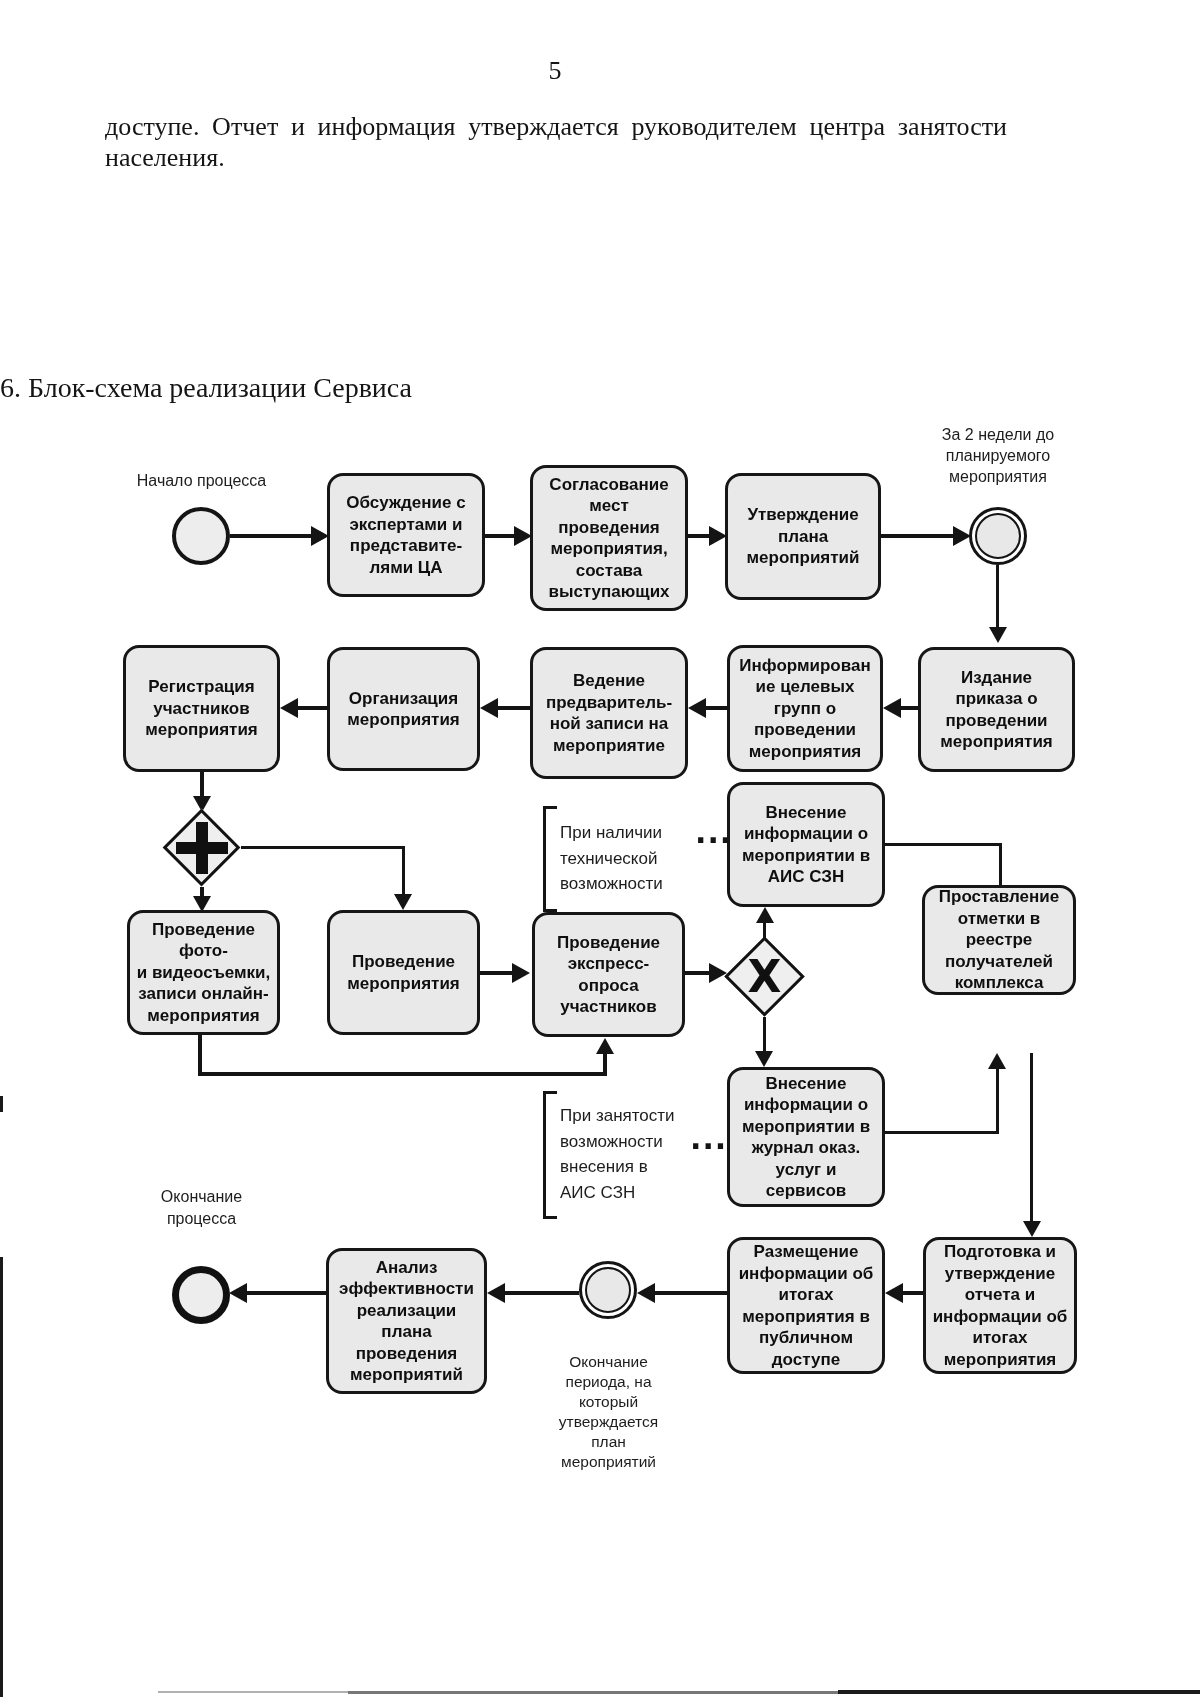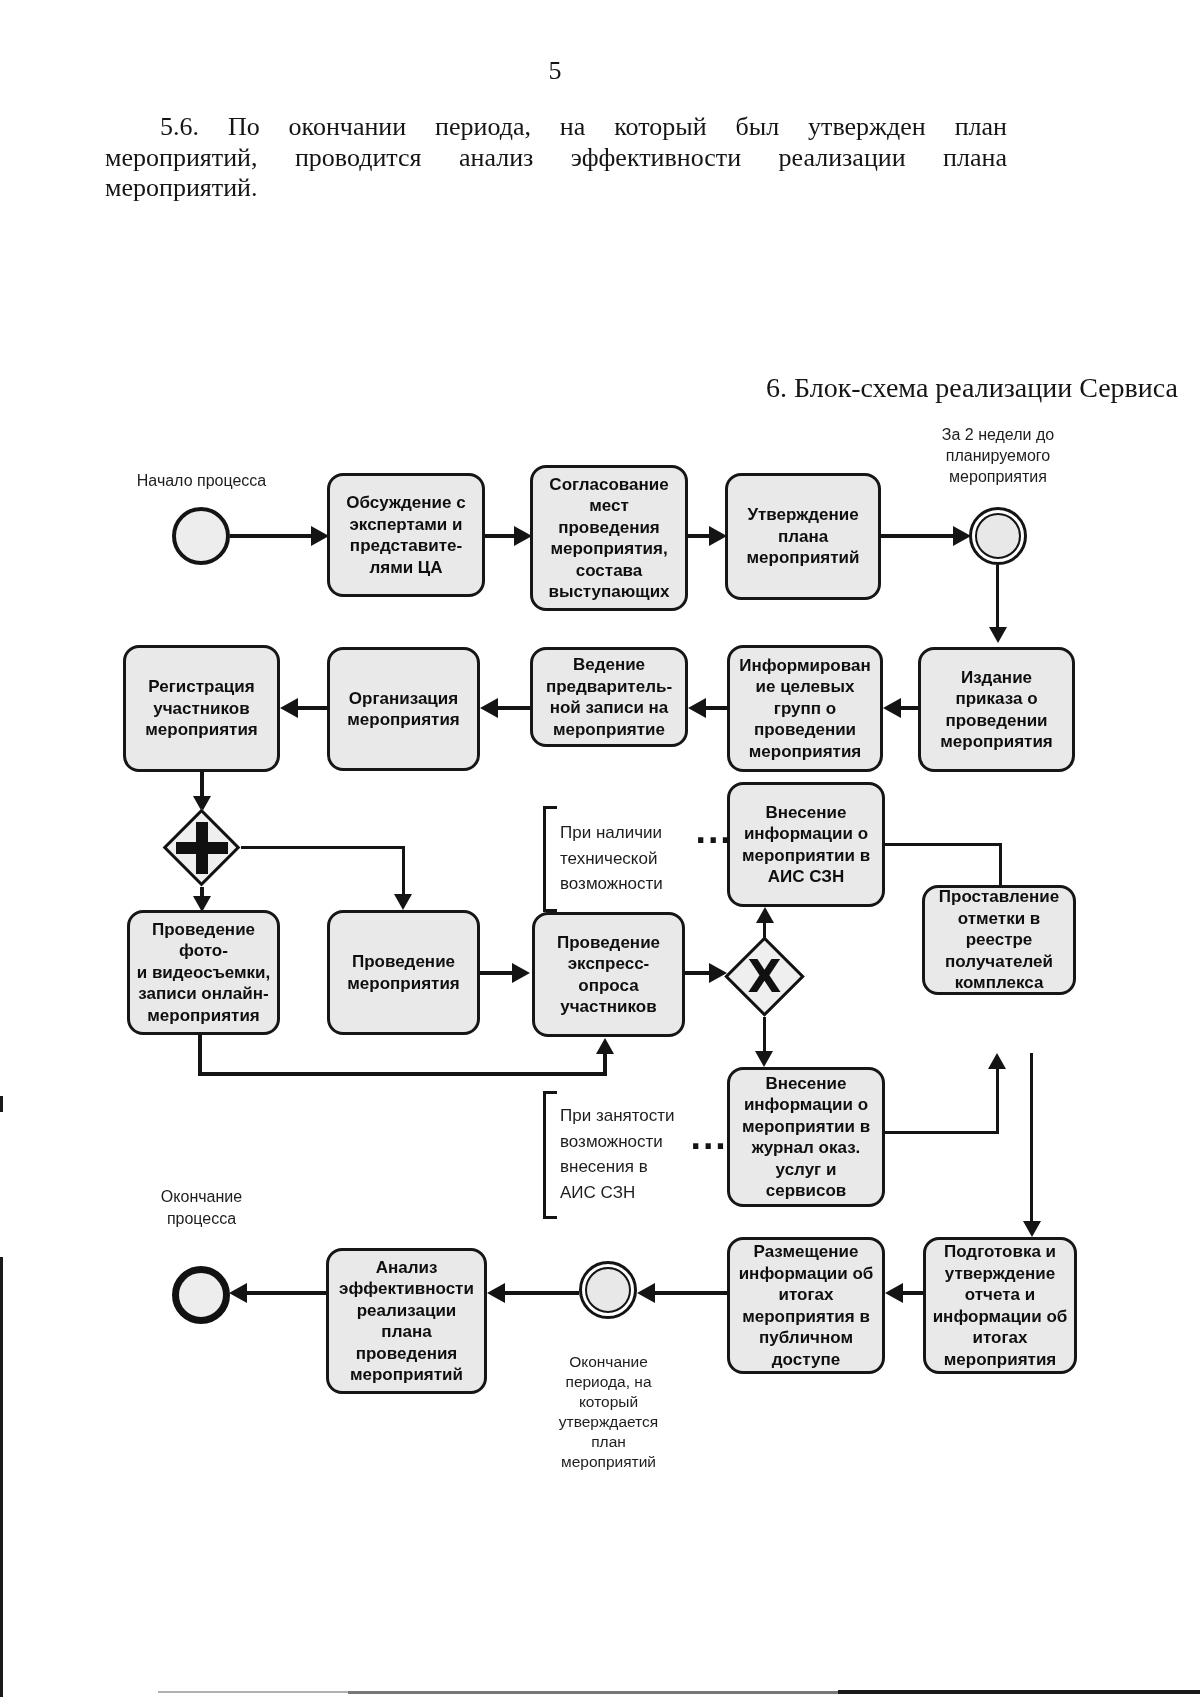--- a/index.html
+++ b/index.html
@@ -9,21 +9,21 @@
     font-family:"Liberation Serif", serif; color:#151515;
   }
   
   .pageno { position:absolute; top:56px; left:0; width:1110px; text-align:center;
             font:26px/30px "Liberation Serif", serif; }
   .bodytext { position:absolute; top:112px; left:105px; width:902px;
               font:26px/30.5px "Liberation Serif", serif; text-align:justify; }
   .bodytext p { text-indent:55px; white-space:normal; }
   .bodytext p.noindent { text-indent:0; }
   .bodytext p.spread { word-spacing:18px; }
-  .heading { position:absolute; top:372px; left:0; width:1178px; text-align:right;
+  .heading { position:absolute; top:372px; left:0; width:1178px; text-align:left;
              font:28px/32px "Liberation Serif", serif; }
   
   .box { position:absolute; background:#e9e9e9; border:3px solid #161616; border-radius:16px;
          display:flex; align-items:center; justify-content:center; text-align:center;
          font:700 17px/21.5px "Liberation Sans", sans-serif; color:#0f0f0f;
          white-space:pre-line; overflow:hidden; }
   .lbl { position:absolute; font:400 16px/21px "Liberation Sans", sans-serif; color:#1d1d1d;
          text-align:center; white-space:pre-line; }
   .ann { position:absolute; font:400 17px/25.5px "Liberation Sans", sans-serif; color:#1d1d1d;
          text-align:left; white-space:pre-line; }
@@ -49,21 +49,21 @@
   .plusbar { position:absolute; background:#101010; }
   
   .artifact { position:absolute; background:#1a1a1a; }
 </style>
 </head>
 <body>
 
 <div class="pageno">5</div>
 
 <div class="bodytext">
-  <p class="spread">5.6. По окончании периода, на который был утвержден план мероприятий, проводится анализ эффективности реализации плана мероприятий.</p>
+  <p class="noindent">доступе. Отчет и информация утверждается руководителем центра занятости населения.</p>
 </div>
 
 <div class="heading">6. Блок-схема реализации Сервиса</div>
 
 <div class="lbl" style="left:120px;top:470px;width:163px;">Начало процесса</div>
 <div class="circle c-start" style="left:172px;top:507px;"></div>
 
 <div class="lbl" style="left:928px;top:424px;width:140px;">За 2 недели до
 планируемого
 мероприятия</div>
@@ -99,21 +99,21 @@
 
 <div class="box" style="left:918px;top:647px;width:157px;height:125px;">Издание
 приказа о
 проведении
 мероприятия</div>
 <div class="box" style="left:727px;top:645px;width:156px;height:127px;">Информирован
 ие целевых
 групп о
 проведении
 мероприятия</div>
-<div class="box" style="left:530px;top:647px;width:158px;height:100px;">Ведение
+<div class="box" style="left:530px;top:647px;width:158px;height:132px;">Ведение
 предваритель-
 ной записи на
 мероприятие</div>
 <div class="box" style="left:327px;top:647px;width:153px;height:124px;">Организация
 мероприятия</div>
 <div class="box" style="left:123px;top:645px;width:157px;height:127px;">Регистрация
 участников
 мероприятия</div>
 
 <div class="ah ah-l" style="left:883px;top:698px;"></div>

